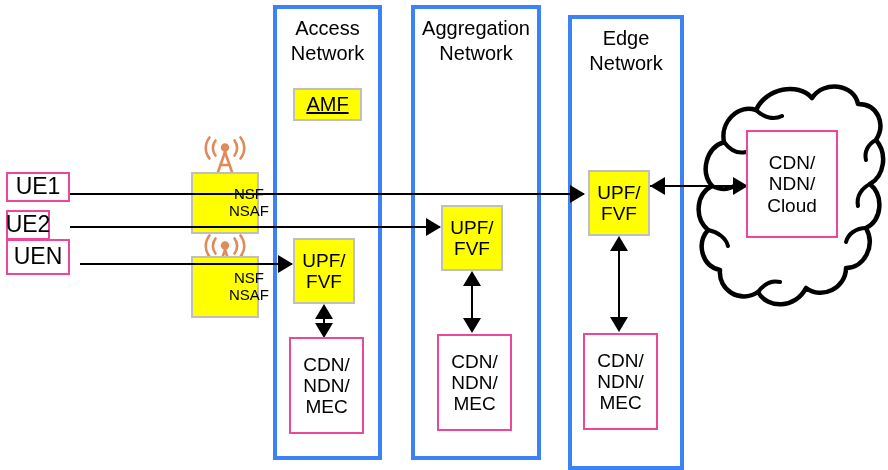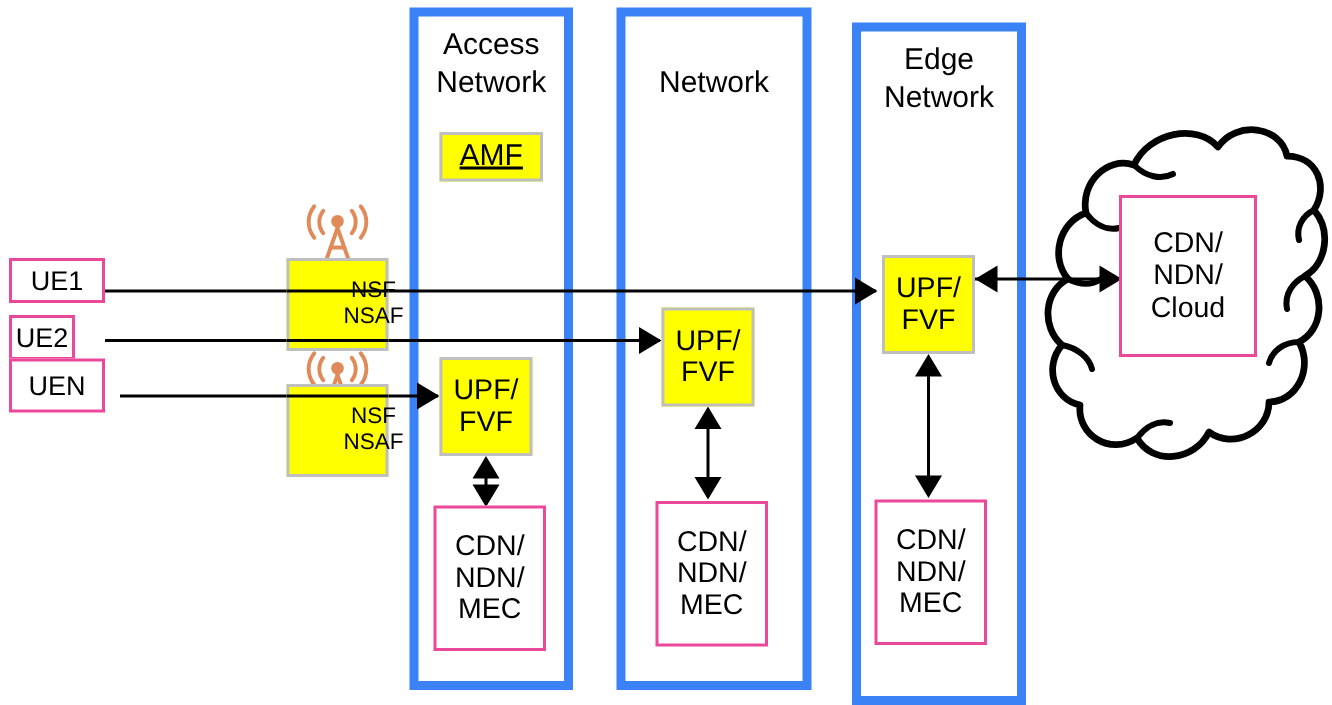--- a/index.html
+++ b/index.html
@@ -33,32 +33,32 @@
   }
   .plain-box {
     border: 2px solid #ec4899;
     background: #ffffff;
   }
   .yellow-box {
     border: 2px solid #bfbfbf;
     background: #ffff00;
   }
   .column {
-    border: 6px solid #3b82f6;
+    border: 4px solid #3b82f6;
     background: transparent;
     justify-content: flex-start;
     z-index: 1;
   }
   .col-title {
     margin-top: 7px;
     font-size: 20px;
     line-height: 1.25;
     text-align: center;
   }
-  .ue-label { font-size: 18px; text-align: center; }
+  .ue-label { font-size: 23px; text-align: center; }
   .nsf-label { font-size: 15px; margin-left: 48px; }
   .small-label { font-size: 19px; }
   .amf-label { font-size: 20px; }
 
   
   .hline {
     position: absolute;
     height: 0;
     border-top: 2px solid #000000;
     z-index: 3;
@@ -122,21 +122,21 @@
   </div>
   <div class="box plain-box" style="left:6px; top:239px; width:64px; height:36px;">
     <span class="ue-label">UEN</span>
   </div>
 
   <div class="box column" style="left:273px; top:5px; width:109px; height:455px;">
     <div class="col-title"><span>Access</span><br><span>Network</span></div>
   </div>
 
   <div class="box column" style="left:411px; top:5px; width:130px; height:455px;">
-    <div class="col-title"><br><span>Network</span></div>
+    <div class="col-title"><span>Aggregation</span><br><span>Network</span></div>
   </div>
 
   <div class="box column" style="left:568px; top:15px; width:116px; height:455px;">
     <div class="col-title"><span>Edge</span><br><span>Network</span></div>
   </div>
 
   <div class="hline" style="left:70px; top:193px; width:514px;"></div>
   <div class="arrow arrow-right" style="left:570px; top:185px;"></div>
 
   <div class="hline" style="left:70px; top:226px; width:370px;"></div>

